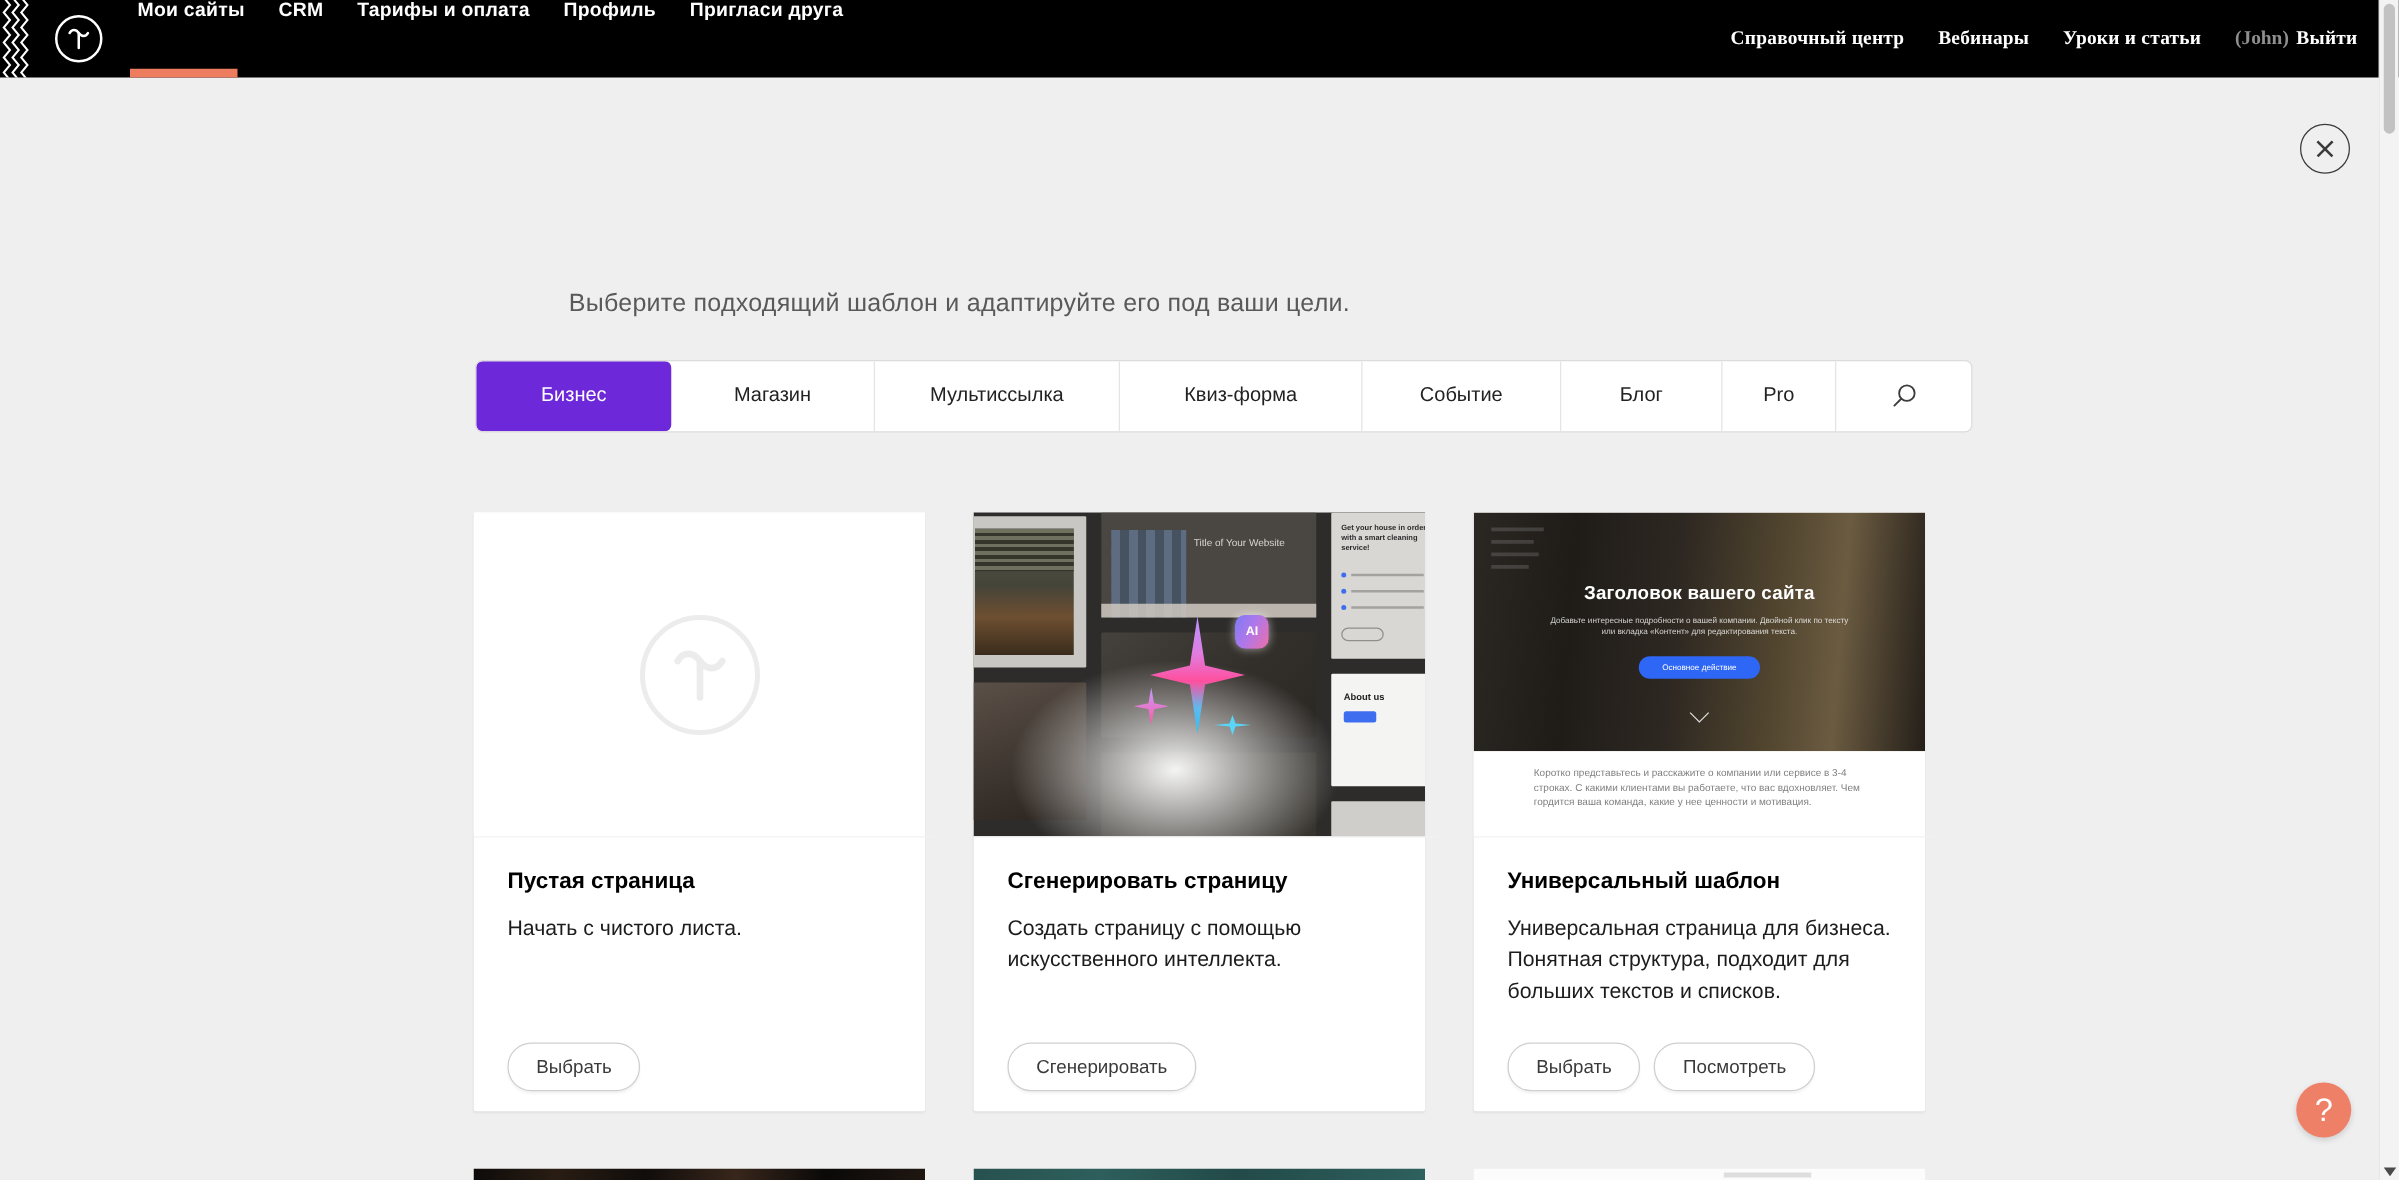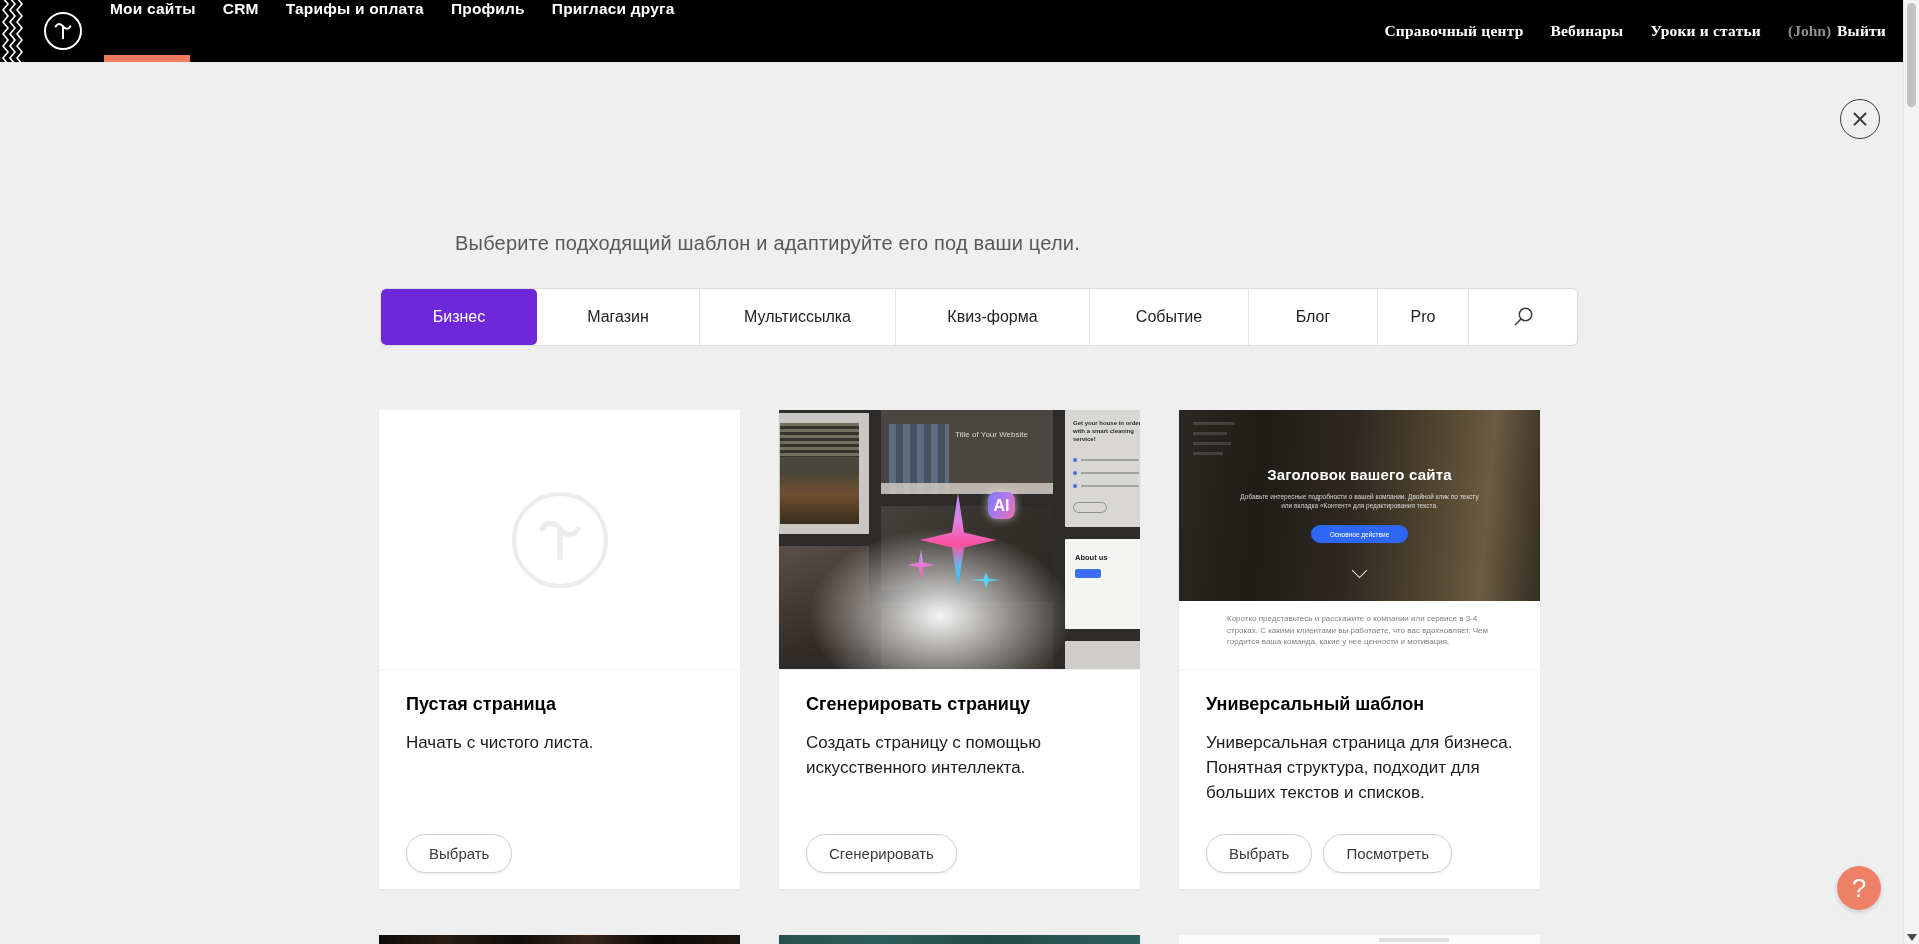--- a/index.html
+++ b/index.html
@@ -81,25 +81,25 @@
   .glow{position:absolute;left:11px;top:106px;width:300px;height:200px;
         background:radial-gradient(ellipse at center,rgba(255,255,255,.95) 0%,rgba(255,255,255,0) 62%);}
   .star4{clip-path:polygon(50% 0%,58% 42%,100% 50%,58% 58%,50% 100%,42% 58%,0% 50%,42% 42%);position:absolute;}
   .star-big{left:141px;top:83px;width:76px;height:94px;
         background:linear-gradient(180deg,#b993ff 0%,#e07de0 32%,#ff4f9e 55%,#5fb9ee 78%,#2fc1f5 100%);}
   .star-s1{left:128px;top:140px;width:28px;height:30px;
         background:linear-gradient(180deg,#c49bff 0%,#ff5aa5 100%);}
   .star-s2{left:192px;top:162px;width:30px;height:16px;background:#59d6f7;}
   .ai-badge{position:absolute;left:209px;top:82px;width:27px;height:27px;border-radius:8px;
         background:linear-gradient(120deg,#7d7bf8 0%,#b077e8 48%,#ee6fa8 100%);
-        display:flex;align-items:center;justify-content:center;color:#fff;font-size:16px;font-weight:700;
+        display:flex;align-items:center;justify-content:center;color:#fff;font-size:10px;font-weight:700;
         box-shadow:0 0 8px rgba(255,255,255,.55);}
   
   .hero3{position:absolute;left:0;top:0;width:361px;height:191px;
-        background:linear-gradient(95deg,#2b2824 0%,#1f1c18 22%,#2e2822 45%,#51452f 66%,#6b5b41 80%,#241f19 100%);padding-left:19px;}
+        background:linear-gradient(95deg,#2b2824 0%,#1f1c18 22%,#2e2822 45%,#51452f 66%,#6b5b41 80%,#241f19 100%);}
   .hero-menu-line{position:absolute;left:14px;width:42px;height:3px;background:rgba(255,255,255,.14);}
   .hero3-title{position:absolute;left:0;top:56px;width:361px;text-align:center;font-size:15px;
         font-weight:700;color:#fff;letter-spacing:.2px;}
   .hero3-sub{position:absolute;left:55px;top:82px;width:251px;text-align:center;font-size:6.5px;
         line-height:9px;color:rgba(255,255,255,.78);}
   .hero3-btn{position:absolute;left:132px;top:115px;width:97px;height:18px;border-radius:9px;background:#2e66f5;
         display:flex;align-items:center;justify-content:center;color:#fff;font-size:6.5px;cursor:pointer;}
   .hero3-chevron{position:absolute;left:175px;top:155px;width:10px;height:10px;
         border-right:1.5px solid rgba(255,255,255,.85);border-bottom:1.5px solid rgba(255,255,255,.85);
         transform:rotate(45deg);}

